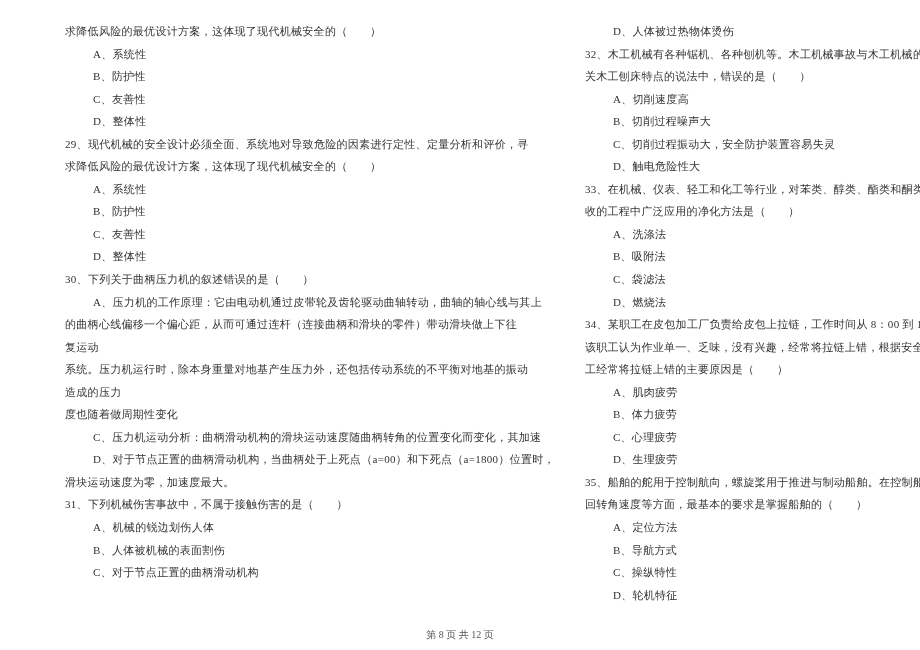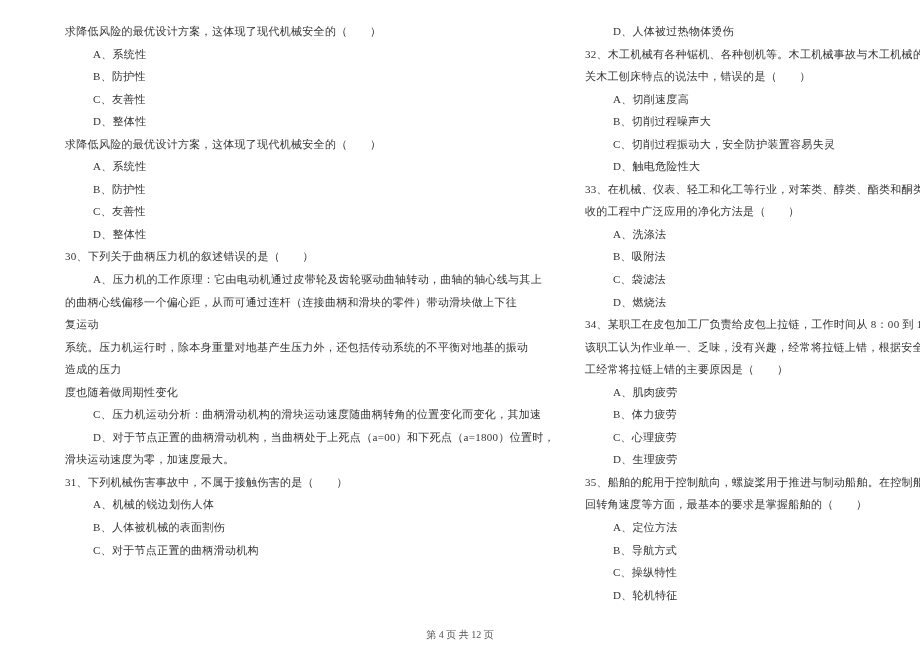--- a/index.html
+++ b/index.html
@@ -54,20 +54,21 @@
 </head>
 <body>
 
 <div class="page-container">
   <div class="column column-left">
     <div class="line">求降低风险的最优设计方案，这体现了现代机械安全的（　　）</div>
     <div class="line indent-1">A、系统性</div>
     <div class="line indent-1">B、防护性</div>
     <div class="line indent-1">C、友善性</div>
     <div class="line indent-1">D、整体性</div>
+    <div class="line">29、现代机械的安全设计必须全面、系统地对导致危险的因素进行定性、定量分析和评价，寻</div>
     <div class="line">求降低风险的最优设计方案，这体现了现代机械安全的（　　）</div>
     <div class="line indent-1">A、系统性</div>
     <div class="line indent-1">B、防护性</div>
     <div class="line indent-1">C、友善性</div>
     <div class="line indent-1">D、整体性</div>
     <div class="line">30、下列关于曲柄压力机的叙述错误的是（　　）</div>
     <div class="line indent-1">A、压力机的工作原理：它由电动机通过皮带轮及齿轮驱动曲轴转动，曲轴的轴心线与其上</div>
     <div class="line">的曲柄心线偏移一个偏心距，从而可通过连杆（连接曲柄和滑块的零件）带动滑块做上下往</div>
     <div class="line">复运动</div>
     <div class="line">系统。压力机运行时，除本身重量对地基产生压力外，还包括传动系统的不平衡对地基的振动</div>
@@ -105,13 +106,13 @@
     <div class="line indent-1">D、生理疲劳</div>
     <div class="line">35、船舶的舵用于控制航向，螺旋桨用于推进与制动船舶。在控制船舶的航向、位置、速度、</div>
     <div class="line">回转角速度等方面，最基本的要求是掌握船舶的（　　）</div>
     <div class="line indent-1">A、定位方法</div>
     <div class="line indent-1">B、导航方式</div>
     <div class="line indent-1">C、操纵特性</div>
     <div class="line indent-1">D、轮机特征</div>
   </div>
 </div>
 
-<div class="footer">第 4 页 共 12 页</div>
+<div class="footer">第 8 页 共 12 页</div>
 
 </body></html>

